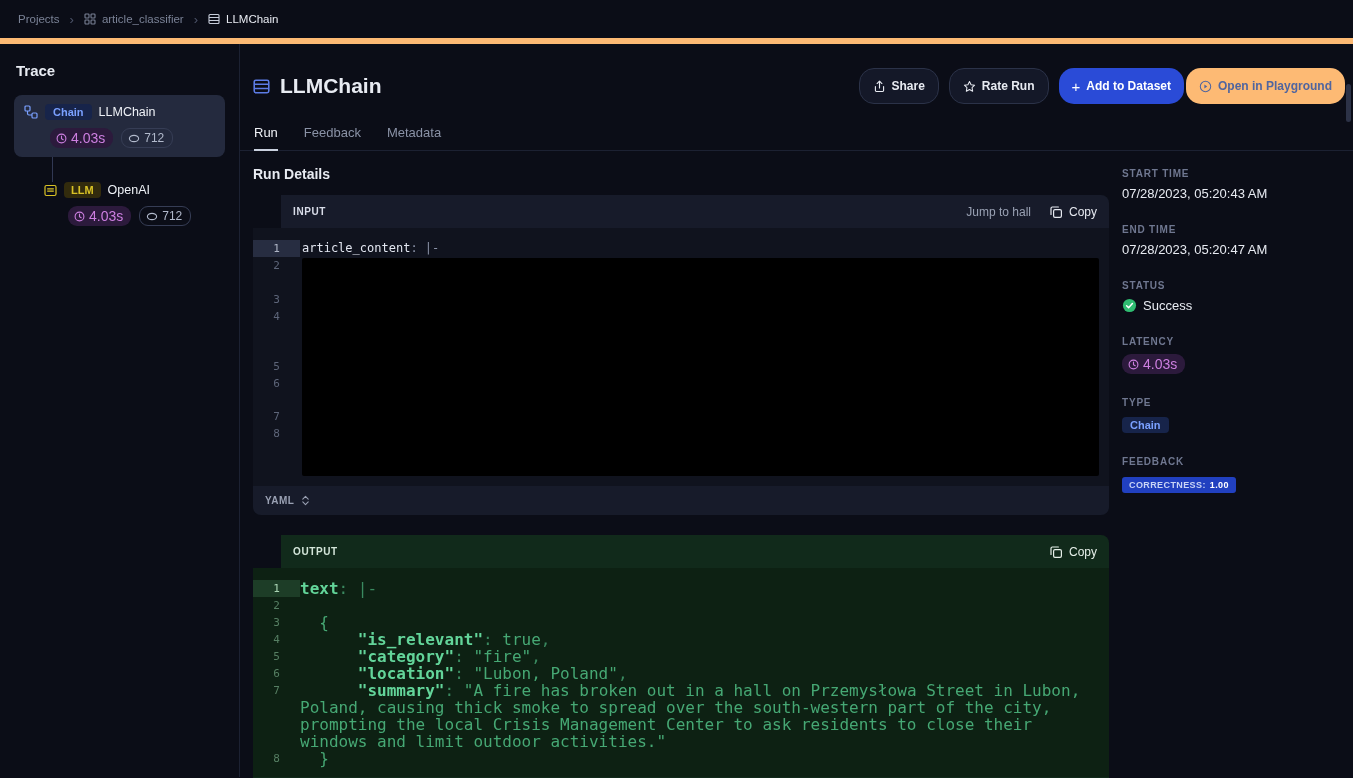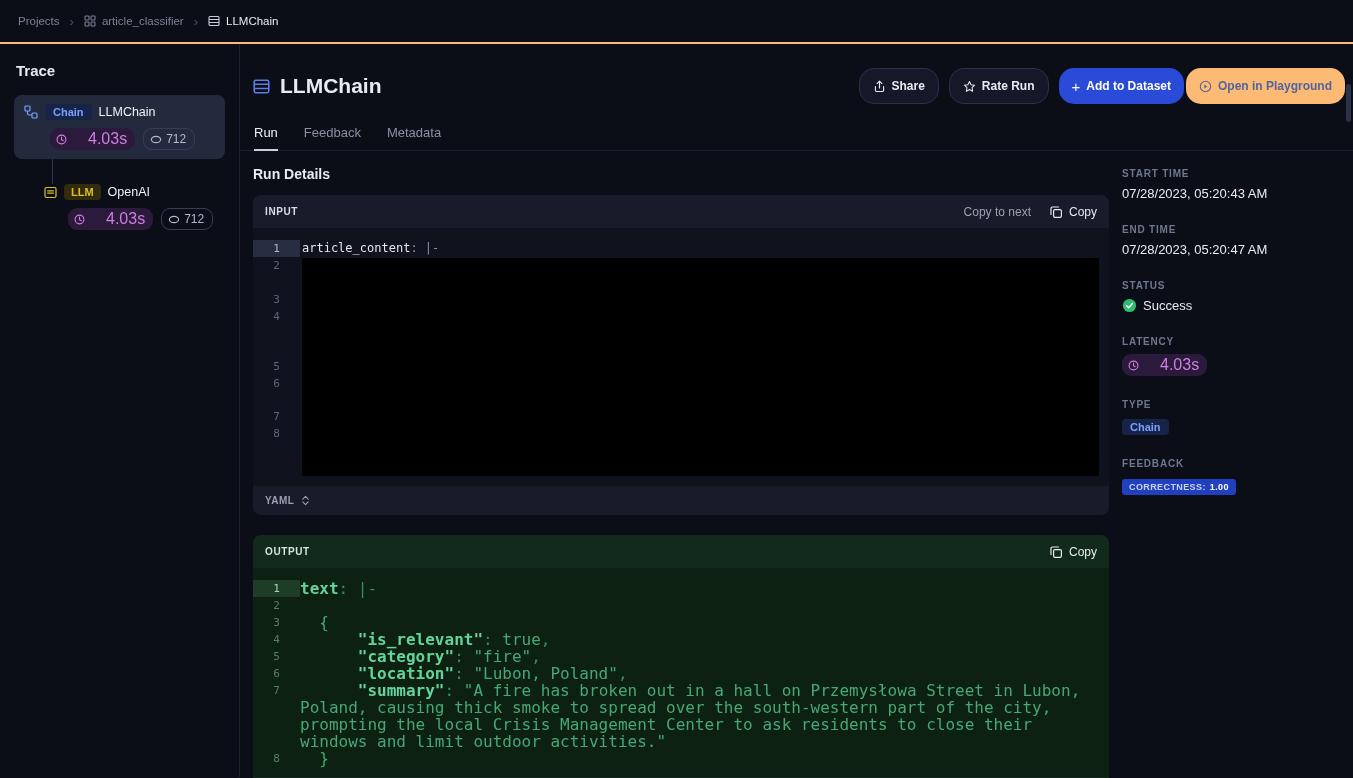--- a/index.html
+++ b/index.html
@@ -6,40 +6,40 @@
   html,body { margin:0; padding:0; }
   body {
     width:1353px; height:778px; overflow:hidden; position:relative;
     background:#0b0d17; color:#e8ebf2;
     font-family:"Liberation Sans", sans-serif;
   }
   svg { display:block; }
 
   
   .topbar { display:flex; align-items:center; height:44px; padding:0 18px; gap:8px;
-            border-bottom:2px solid #fdba74; font-size:11.5px; }
+            border-bottom:6px solid #fdba74; font-size:11.5px; }
   .crumb { color:#7a8296; cursor:pointer; }
   .crumb.current { color:#e8ebf2; }
   .crumb-sep { color:#4c5368; font-size:13px; margin:0 2px; }
   .crumb-group { display:flex; align-items:center; gap:6px; }
 
   
   .layout { display:flex; height:733px; }
 
   
   .trace-panel { width:240px; flex-shrink:0; border-right:1px solid #1c2132; padding:18px 8px 8px 8px; }
   .trace-title { font-size:15px; font-weight:700; margin:0 0 16px 8px; }
   .trace-card { background:#242a3e; border-radius:8px; padding:9px 10px; margin:0 6px; cursor:pointer; }
   .trace-row1 { display:flex; align-items:center; gap:7px; }
   .badge-chain { background:#17244a; color:#7aa0ff; font-size:11px; font-weight:600; padding:2px 8px; border-radius:4px; }
   .badge-llm   { background:#322b0d; color:#d9c226; font-size:11px; font-weight:700; padding:2px 7px; border-radius:4px; }
   .trace-name { font-size:12.5px; color:#eef1f6; }
   .trace-row2 { display:flex; gap:8px; margin:8px 0 0 26px; }
-  .pill-latency { display:inline-flex; align-items:center; gap:21px; background:#2c1a3c; color:#cd7fe0;
-                  font-size:16px; padding:2px 8px 2px 6px; border-radius:9px; white-space:nowrap; }
+  .pill-latency { display:inline-flex; align-items:center; gap:4px; background:#2c1a3c; color:#cd7fe0;
+                  font-size:14px; padding:2px 8px 2px 6px; border-radius:9px; white-space:nowrap; }
   .pill-tokens { display:inline-flex; align-items:center; gap:4px; border:1px solid #363d55; color:#b2bacc;
                  font-size:12px; padding:1px 8px 1px 6px; border-radius:9px; white-space:nowrap; }
   .tree-connector { border-left:1px solid #313853; height:25px; margin-left:44px; }
   .trace-child { margin-left:36px; cursor:pointer; }
   .trace-child-row2 { display:flex; gap:8px; margin:8px 0 0 24px; }
 
   
   .main { flex:1; display:flex; flex-direction:column; min-width:0; }
   .main-header { display:flex; justify-content:space-between; align-items:center; padding:16px 8px 0 13px; }
   .title-wrap { display:flex; align-items:center; gap:10px; }
@@ -58,21 +58,21 @@
   .tab { font-size:13px; color:#8a92a6; padding-bottom:9px; cursor:pointer; }
   .tab.active { color:#f0f2f7; border-bottom:2px solid #c9d0de; margin-bottom:-1px; }
 
   
   .content-row { display:flex; flex:1; min-height:0; }
   .run-col { width:869px; flex-shrink:0; padding:15px 0 0 13px; }
   .run-title { font-size:14px; font-weight:700; margin-bottom:13px; }
 
   
   .io-section { border-radius:8px; overflow:hidden; }
-  .io-header { display:flex; justify-content:space-between; align-items:center; height:33px; padding:0 12px; }
+  .io-header { display:flex; justify-content:space-between; align-items:center; height:33px; padding:0 12px;margin-left:28px; }
   .io-label { font-size:10px; font-weight:700; letter-spacing:0.6px; }
   .io-actions { display:flex; align-items:center; gap:18px; }
   .jump-link { font-size:12px; color:#99a1b3; cursor:pointer; }
   .copy-btn { display:inline-flex; align-items:center; gap:6px; background:none; border:none; padding:0;
               color:#e6e9f0; font-size:12px; font-family:inherit; cursor:pointer; }
   .io-footer { display:flex; align-items:center; gap:7px; height:29px; padding:0 12px; }
   .yaml-label { font-size:10px; font-weight:700; letter-spacing:0.5px; }
   .sort-icon { cursor:pointer; }
 
   
@@ -265,21 +265,21 @@
 
     <div class="content-row">
 
       <div class="run-col">
         <div class="run-title">Run Details</div>
 
         <section class="io-section input">
           <div class="io-header">
             <span class="io-label">INPUT</span>
             <div class="io-actions">
-              <span class="jump-link">Copy to next</span>
+              <span class="jump-link">Jump to hall</span>
               <button class="copy-btn">
                 <svg width="14" height="14" viewBox="0 0 14 14" fill="none" stroke="currentColor" stroke-width="1.2" stroke-linecap="round">
                   <rect x="4.6" y="4.6" width="7.8" height="7.8" rx="1.4"></rect>
                     <path d="M9.4 2h-6a1.4 1.4 0 0 0-1.4 1.4v6"></path>
                 </svg>
                 <span>Copy</span>
               </button>
             </div>
           </div>
           <div class="io-body">

